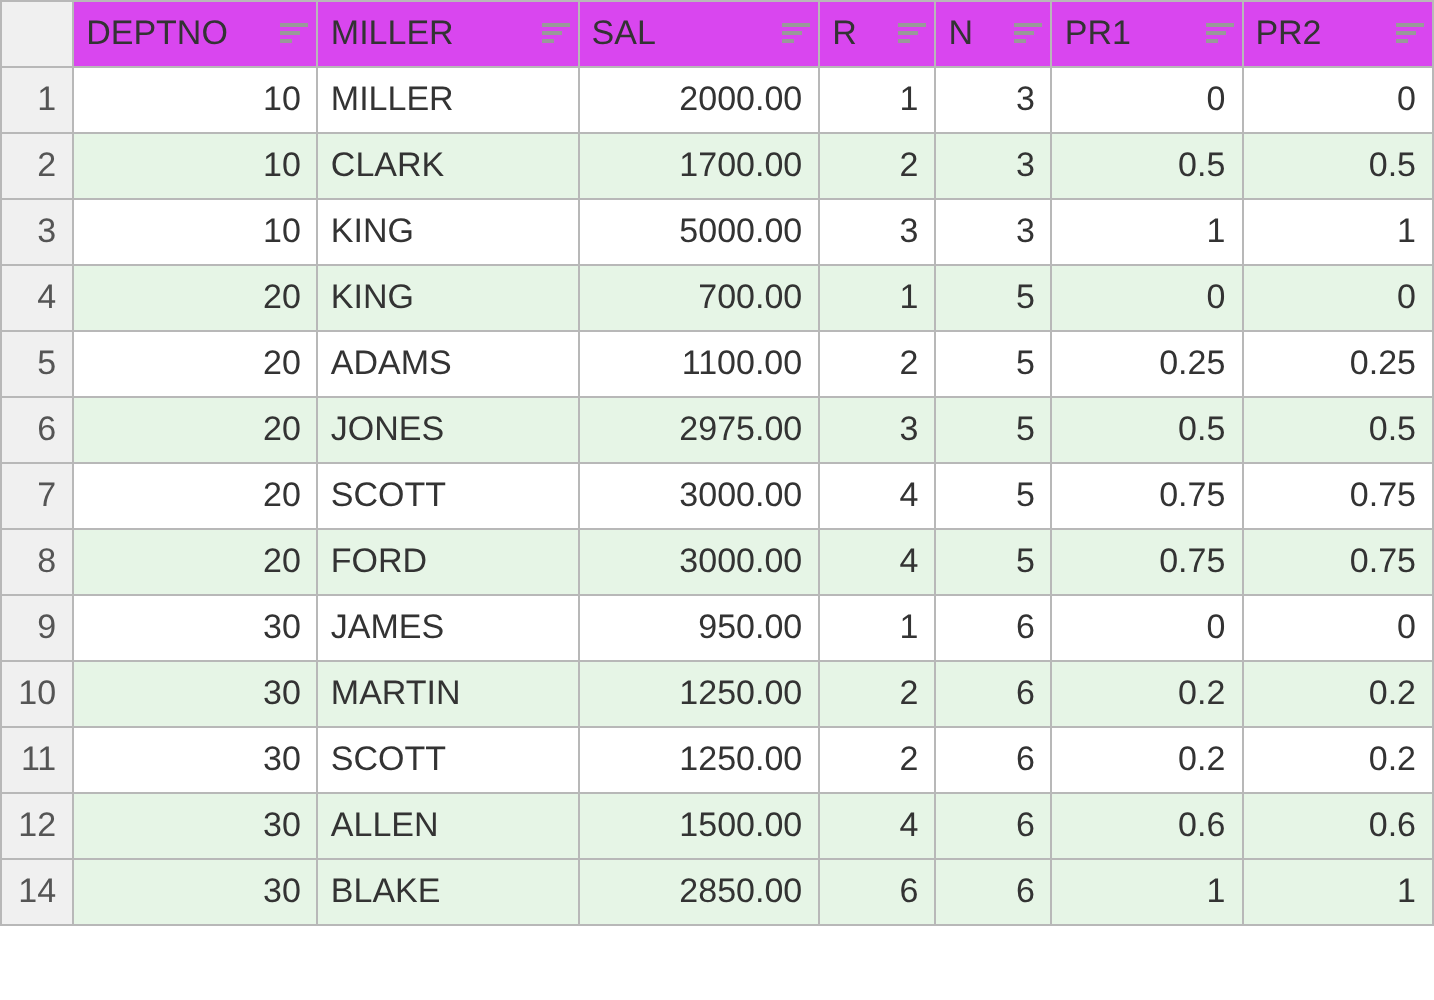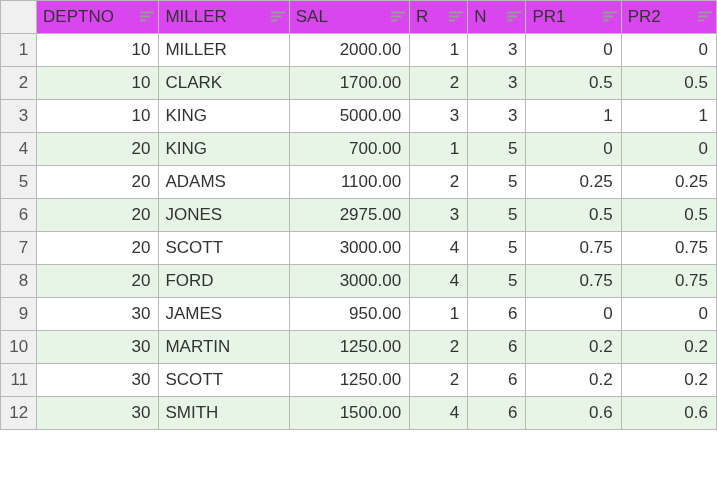--- a/index.html
+++ b/index.html
@@ -271,21 +271,31 @@
         <td class="txt">SCOTT</td>
         <td class="num">1250.00</td>
         <td class="num">2</td>
         <td class="num">6</td>
         <td class="num">0.2</td>
         <td class="num">0.2</td>
       </tr>
       <tr class="even">
         <th>12</th>
         <td class="num">30</td>
-        <td class="txt">SMITH</td>
+        <td class="txt">ALLEN</td>
         <td class="num">1500.00</td>
         <td class="num">4</td>
         <td class="num">6</td>
         <td class="num">0.6</td>
         <td class="num">0.6</td>
+      </tr>
+      <tr class="even">
+        <th>14</th>
+        <td class="num">30</td>
+        <td class="txt">BLAKE</td>
+        <td class="num">2850.00</td>
+        <td class="num">6</td>
+        <td class="num">6</td>
+        <td class="num">1</td>
+        <td class="num">1</td>
       </tr>
     </tbody>
 </table>
 
 </body></html>

